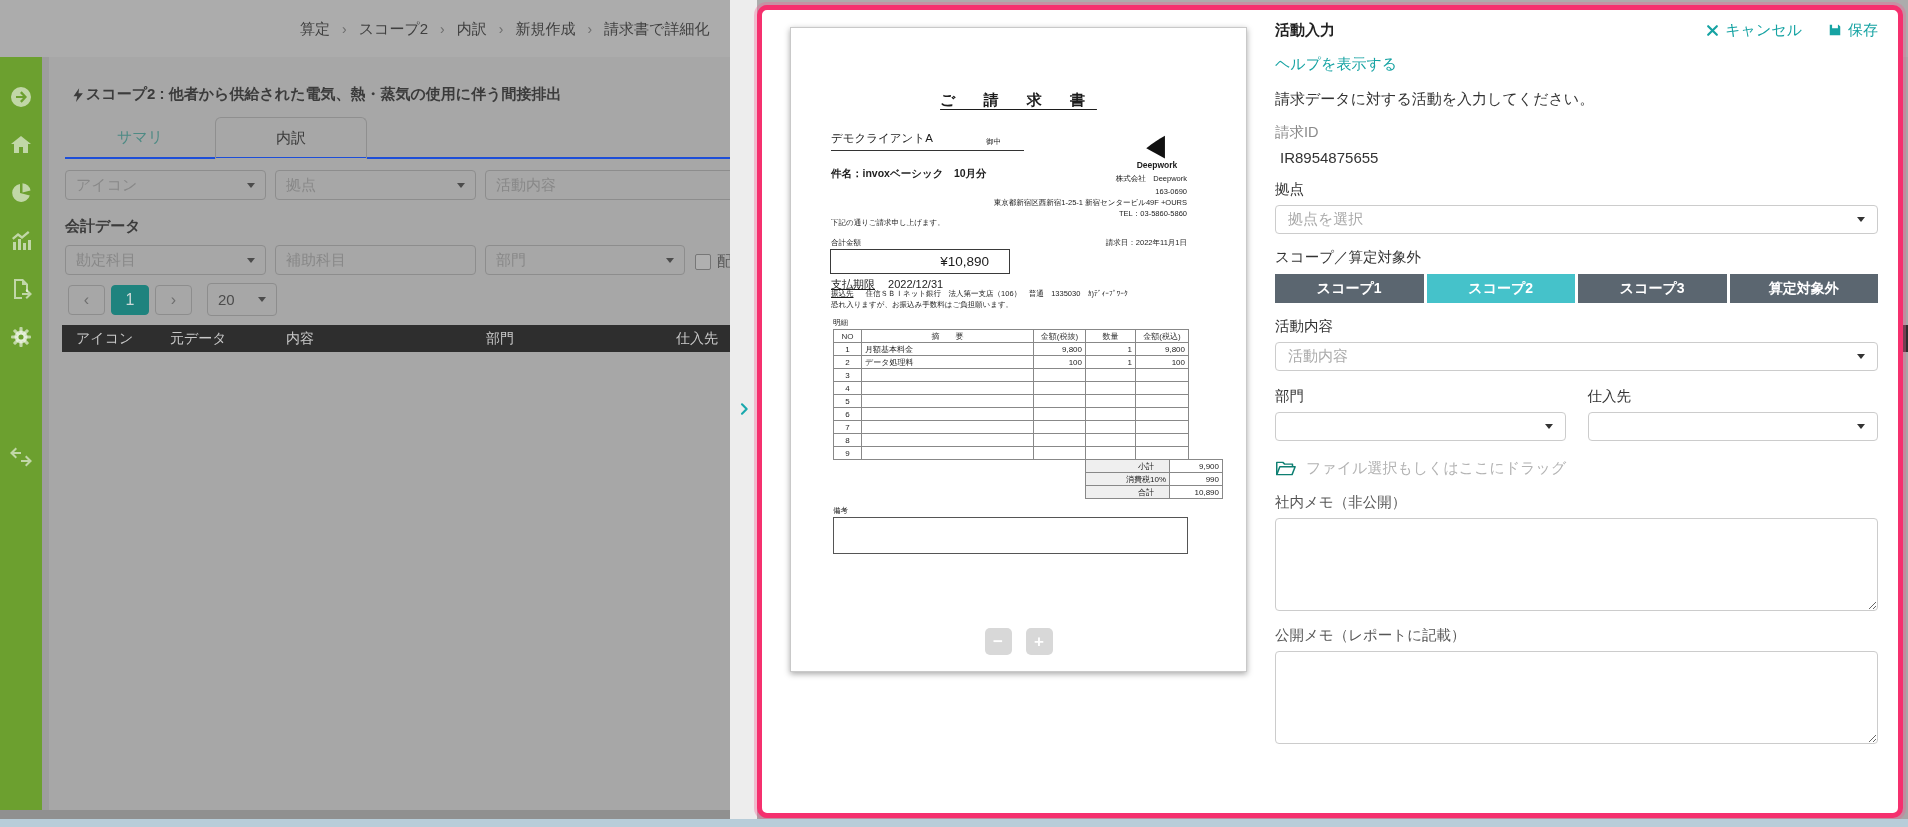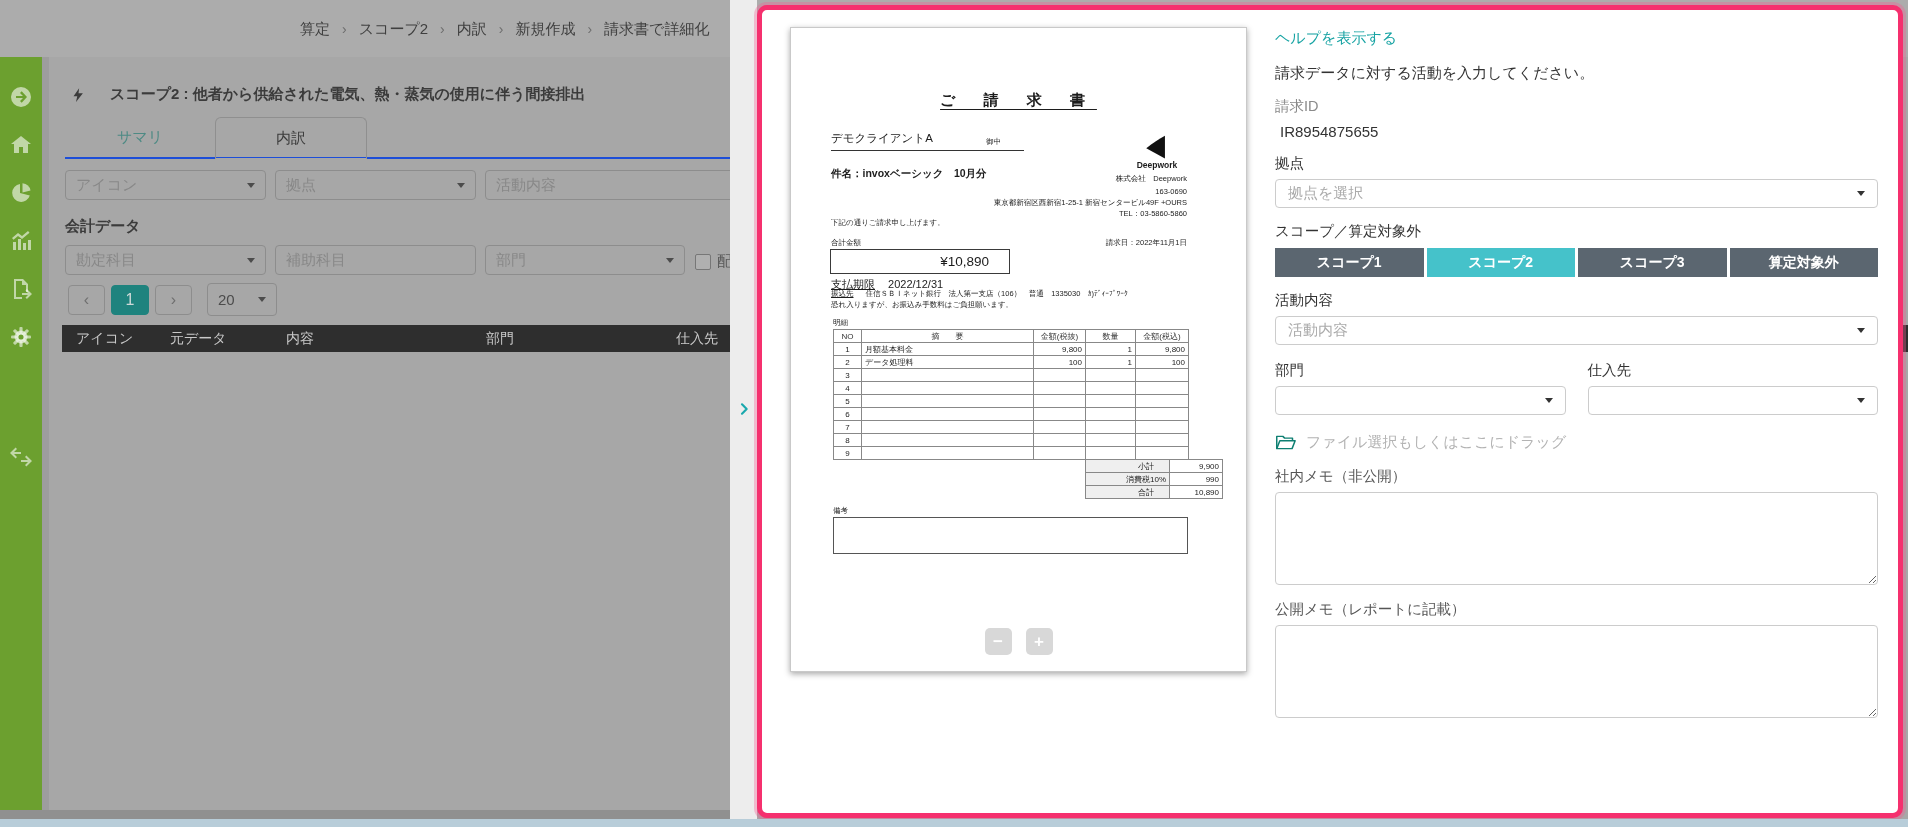--- a/index.html
+++ b/index.html
@@ -13,21 +13,21 @@
   #breadcrumb{position:absolute;left:300px;top:20px;font-size:15px;color:#3f3f3f;display:flex;align-items:center;}
   #breadcrumb .crumb{white-space:nowrap;}
   #breadcrumb .crumb + .crumb::before{content:"›";margin:0 12px;color:#6d6d6d;font-size:14px;}
 
   #sidebar{position:absolute;left:0;top:57px;width:42px;height:762px;background:#6ca02f;}
   #sidebar .snav{position:absolute;left:0;width:42px;height:36px;display:flex;align-items:center;justify-content:center;}
   #sidebar svg{width:24px;height:24px;fill:rgba(255,255,255,0.58);stroke:rgba(255,255,255,0.58);}
   #content-scrollbar{position:absolute;left:42px;top:57px;width:7px;height:762px;background:#9d9d9d;}
 
   #main{position:absolute;left:49px;top:57px;right:0;bottom:0;background:#a7a7a7;}
-  .scope-row{position:absolute;left:22px;top:28px;display:flex;align-items:center;gap:24px;}
+  .scope-row{position:absolute;left:22px;top:28px;display:flex;align-items:center;gap:0;}
   .scope-row svg{width:15px;height:18px;fill:#3b3b3b;}
   .scope-title{font-size:15px;font-weight:bold;color:#3b3b3b;}
   .tabs{position:absolute;left:16px;top:60px;width:690px;height:40px;border-bottom:2px solid #1d4ed8;display:flex;}
   .tab{width:150px;height:100%;display:flex;align-items:center;justify-content:center;font-size:15px;}
   .tab.inactive{color:#4d8a84;}
   .tab.active{color:#3b3b3b;border:1px solid #8f8f8f;border-bottom:1px solid #a7a7a7;margin-bottom:-1px;border-radius:6px 6px 0 0;}
   .dim-box{position:absolute;height:30px;border:1px solid #8d8d8d;border-radius:4px;display:flex;align-items:center;
     justify-content:space-between;padding:0 10px;font-size:15px;color:#888;box-sizing:border-box;}
   .caret{width:0;height:0;border-left:4.5px solid transparent;border-right:4.5px solid transparent;border-top:5px solid #4c4c4c;}
   .dim-label{position:absolute;font-size:15px;font-weight:bold;color:#3b3b3b;}
@@ -387,20 +387,38 @@
     <div class="inv" id="inv-remarks-label">備考</div>
     <div class="inv" id="inv-remarks-box"></div>
 
     <div id="zoom-controls">
       <div class="zoom-btn">−</div>
       <div class="zoom-btn">+</div>
     </div>
   </div>
 
   <div id="form">
+    <div class="form-head">
+      <span class="form-title">活動入力</span>
+      <span class="head-actions">
+        <span class="teal-btn">
+          <svg width="13" height="13" viewBox="0 0 24 24" stroke="#16a3a3" stroke-width="4" stroke-linecap="round">
+              <path d="M4 4 20 20 M20 4 4 20" fill="none"></path>
+            </svg>
+          <span>キャンセル</span>
+        </span>
+        <span class="teal-btn">
+          <svg width="14" height="14" viewBox="0 0 24 24" fill="#16a3a3">
+            <path d="M3 3h15l3 3v15H3zM7 3v6h10V3zM6 13h12v7H6z"></path>
+            <rect x="13" y="4" width="2.6" height="4" fill="#fff"></rect>
+          </svg>
+          <span>保存</span>
+        </span>
+      </span>
+    </div>
 
     <span class="teal-link">ヘルプを表示する</span>
     <div class="instruction">請求データに対する活動を入力してください。</div>
 
     <div class="field-label muted">請求ID</div>
     <div class="field-value">IR8954875655</div>
 
     <div class="field-label">拠点</div>
     <div class="select">
       <span>拠点を選択</span>

